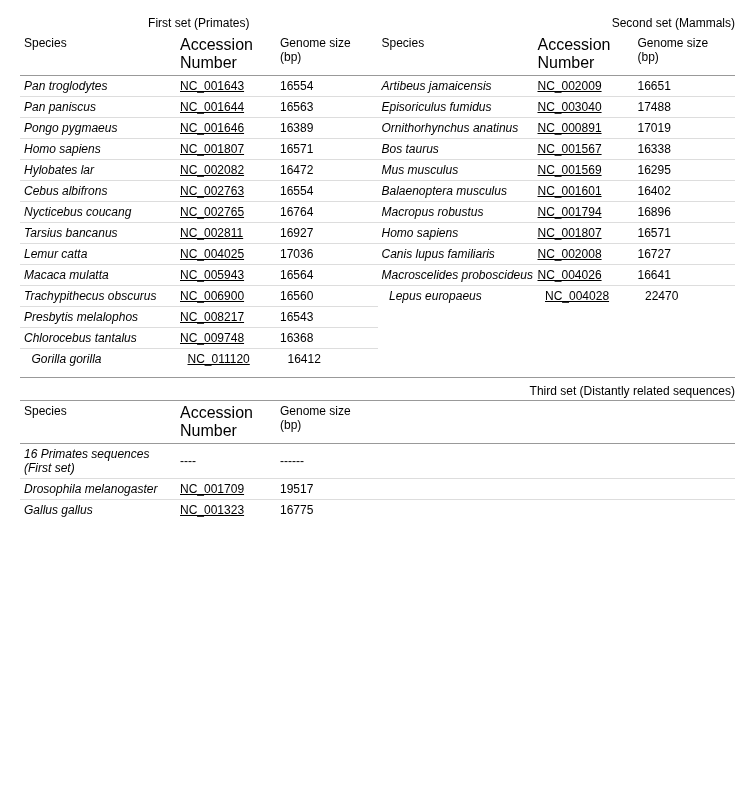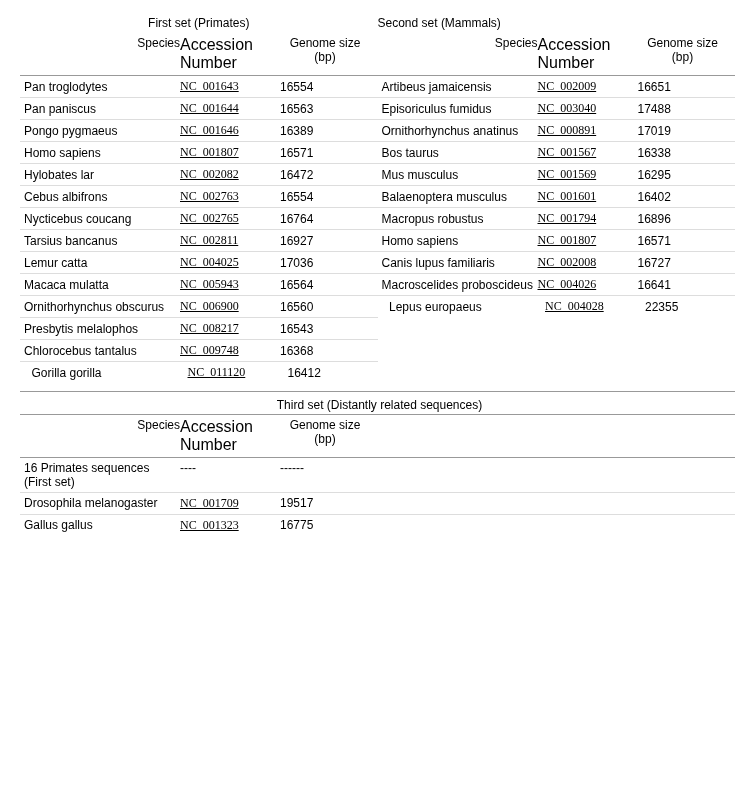--- a/index.html
+++ b/index.html
@@ -15,33 +15,33 @@
     .main-table-wrapper {
       display: flex;
       flex-direction: column;
       width: 100%;
     }
     .col-headers {
       display: flex;
       border-bottom: 1px solid #999;
       padding: 4px 0 3px 0;
     }
-    .col-species { width: 160px; padding-left: 4px; font-size: 12px; text-align: right; }
+    .col-species { width: 160px; padding-left: 4px; font-size: 12px; }
     .col-accession { width: 100px; font-size: 16px; }
-    .col-genome { width: 90px; font-size: 12px; text-align: center; }
+    .col-genome { width: 90px; font-size: 12px; }
     .data-row {
       display: flex;
       border-bottom: 1px solid #ddd;
       padding: 3px 0;
       align-items: center;
     }
     .data-row:last-child { border-bottom: none; justify-content: flex-end; }
-    .cell-species { width: 160px; padding-left: 4px; font-size: 12px; }
+    .cell-species { width: 160px; padding-left: 4px; font-size: 12px; font-style: italic; }
     .cell-accession { width: 100px; font-size: 12px; }
-    .cell-accession a { color: #000; text-decoration: underline; font-family: Liberation Serif, serif; }
+    .cell-accession a { color: #000; text-decoration: underline; }
     .cell-genome { width: 90px; font-size: 12px; }
 
     
     .sets-container {
       display: flex;
       width: 100%;
     }
     .set-block {
       flex: 1;
     }
@@ -49,50 +49,51 @@
       border-left: none;
     }
 
     
     .third-section {
       margin-top: 8px;
       border-top: 1px solid #999;
       padding-top: 4px;
     }
     .third-header {
-      text-align: center;
+      text-align: right;
       font-size: 12px;
       padding: 2px 0 2px 4px;
     }
     .third-col-headers {
       display: flex;
       border-top: 1px solid #999;
       border-bottom: 1px solid #999;
       padding: 3px 0;
     }
     .third-data-row {
       display: flex;
       border-bottom: 1px solid #ddd;
       padding: 3px 0;
+      align-items: center;
     }
     .third-data-row:last-child { border-bottom: none; }
 
     .top-headers-row {
       display: flex;
       width: 100%;
     }
     .top-header-left {
       flex: 1;
       text-align: center;
       font-size: 12px;
       padding-bottom: 2px;
     }
     .top-header-right {
       flex: 1;
-      text-align: left;
+      text-align: right;
       font-size: 12px;
       padding-bottom: 2px;
     }
   </style>
 </head>
 <body>
 
 <div class="main-table-wrapper">
 
   <div class="top-headers-row">
@@ -153,21 +154,21 @@
     <div class="cell-species">Lemur catta</div>
     <div class="cell-accession"><a href="#">NC_004025</a></div>
     <div class="cell-genome">17036</div>
   </div>
           <div class="data-row">
     <div class="cell-species">Macaca mulatta</div>
     <div class="cell-accession"><a href="#">NC_005943</a></div>
     <div class="cell-genome">16564</div>
   </div>
           <div class="data-row">
-    <div class="cell-species">Ornithorhynchus obscurus</div>
+    <div class="cell-species">Trachypithecus obscurus</div>
     <div class="cell-accession"><a href="#">NC_006900</a></div>
     <div class="cell-genome">16560</div>
   </div>
           <div class="data-row">
     <div class="cell-species">Presbytis melalophos</div>
     <div class="cell-accession"><a href="#">NC_008217</a></div>
     <div class="cell-genome">16543</div>
   </div>
           <div class="data-row">
     <div class="cell-species">Chlorocebus tantalus</div>
@@ -235,21 +236,21 @@
     <div class="cell-genome">16727</div>
   </div>
           <div class="data-row">
     <div class="cell-species">Macroscelides proboscideus</div>
     <div class="cell-accession"><a href="#">NC_004026</a></div>
     <div class="cell-genome">16641</div>
   </div>
           <div class="data-row">
     <div class="cell-species">Lepus europaeus</div>
     <div class="cell-accession"><a href="#">NC_004028</a></div>
-    <div class="cell-genome">22355</div>
+    <div class="cell-genome">22470</div>
   </div>
         </div>
     </div>
   </div>
 
   <div class="third-section">
     <div class="third-header">Third set (Distantly related sequences)</div>
     <div class="third-col-headers">
       <div class="col-species">Species</div>
       <div class="col-accession">Accession Number</div>

